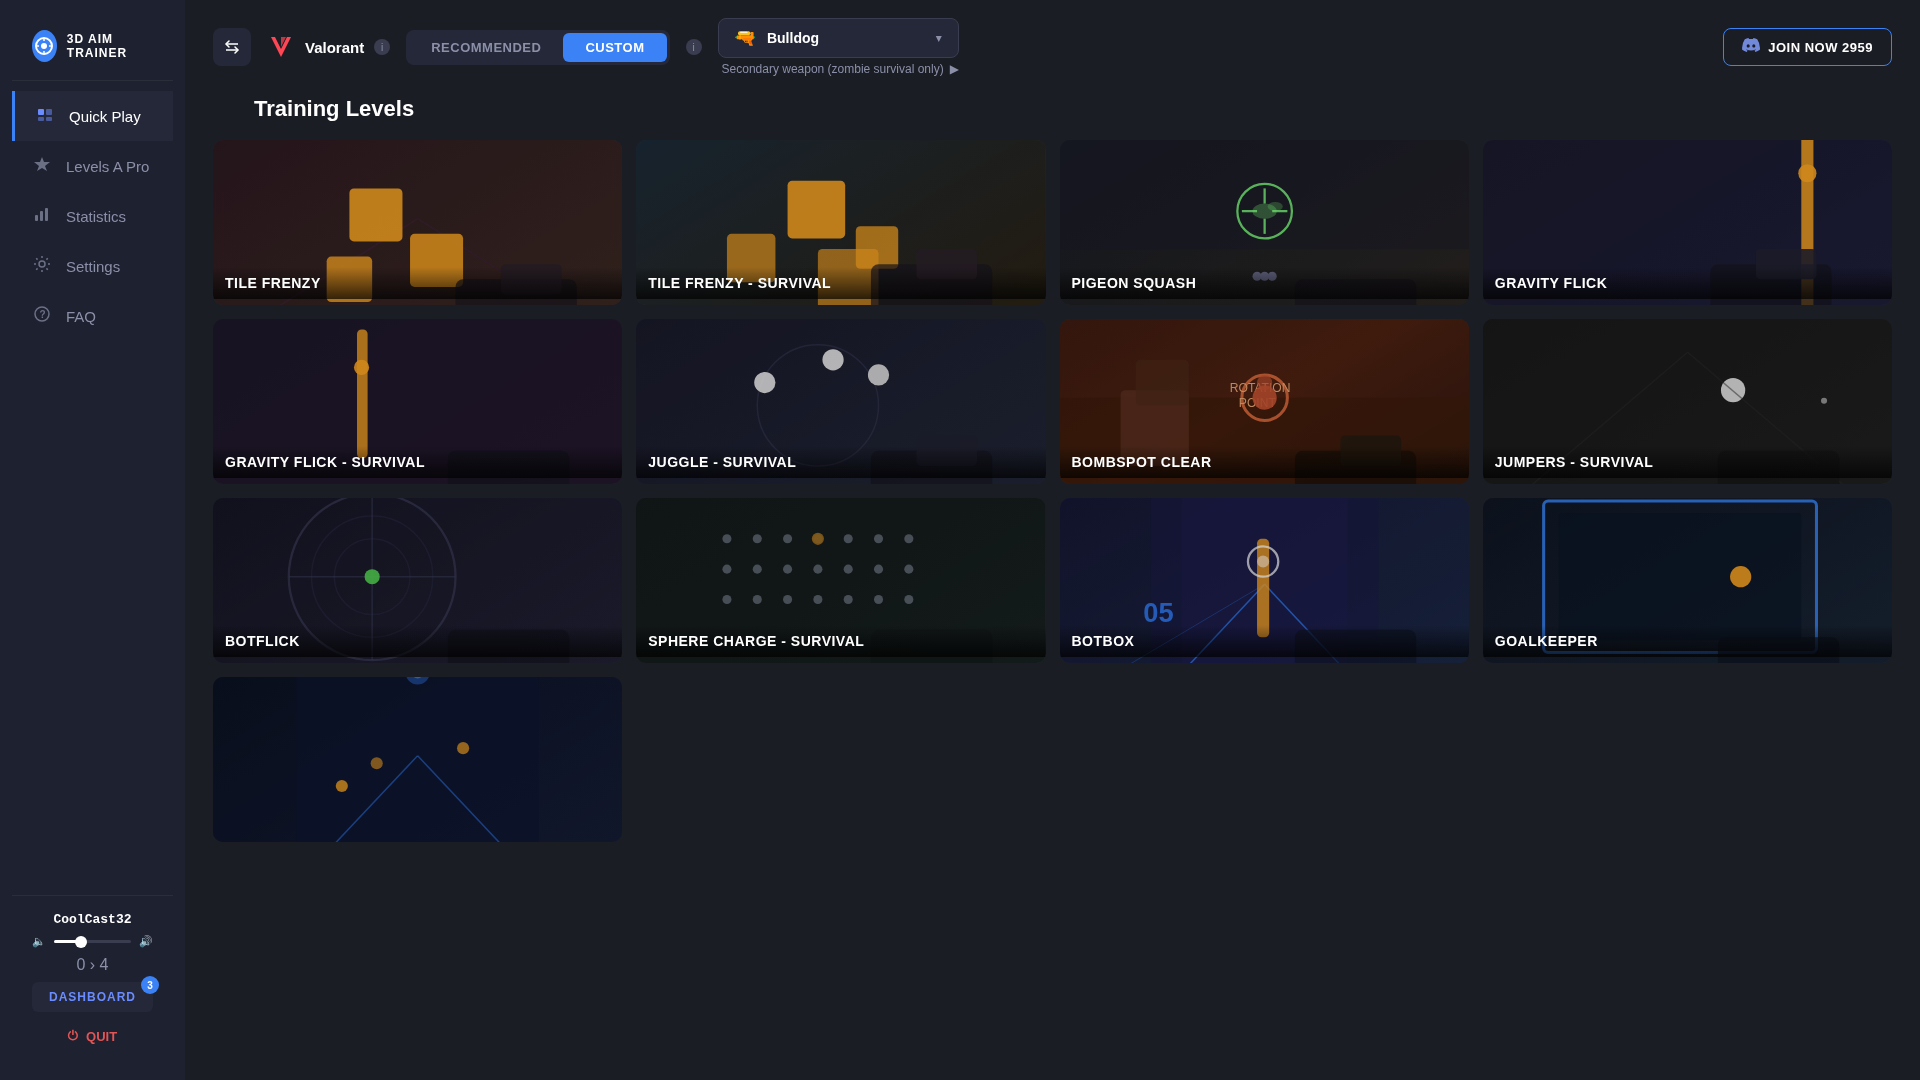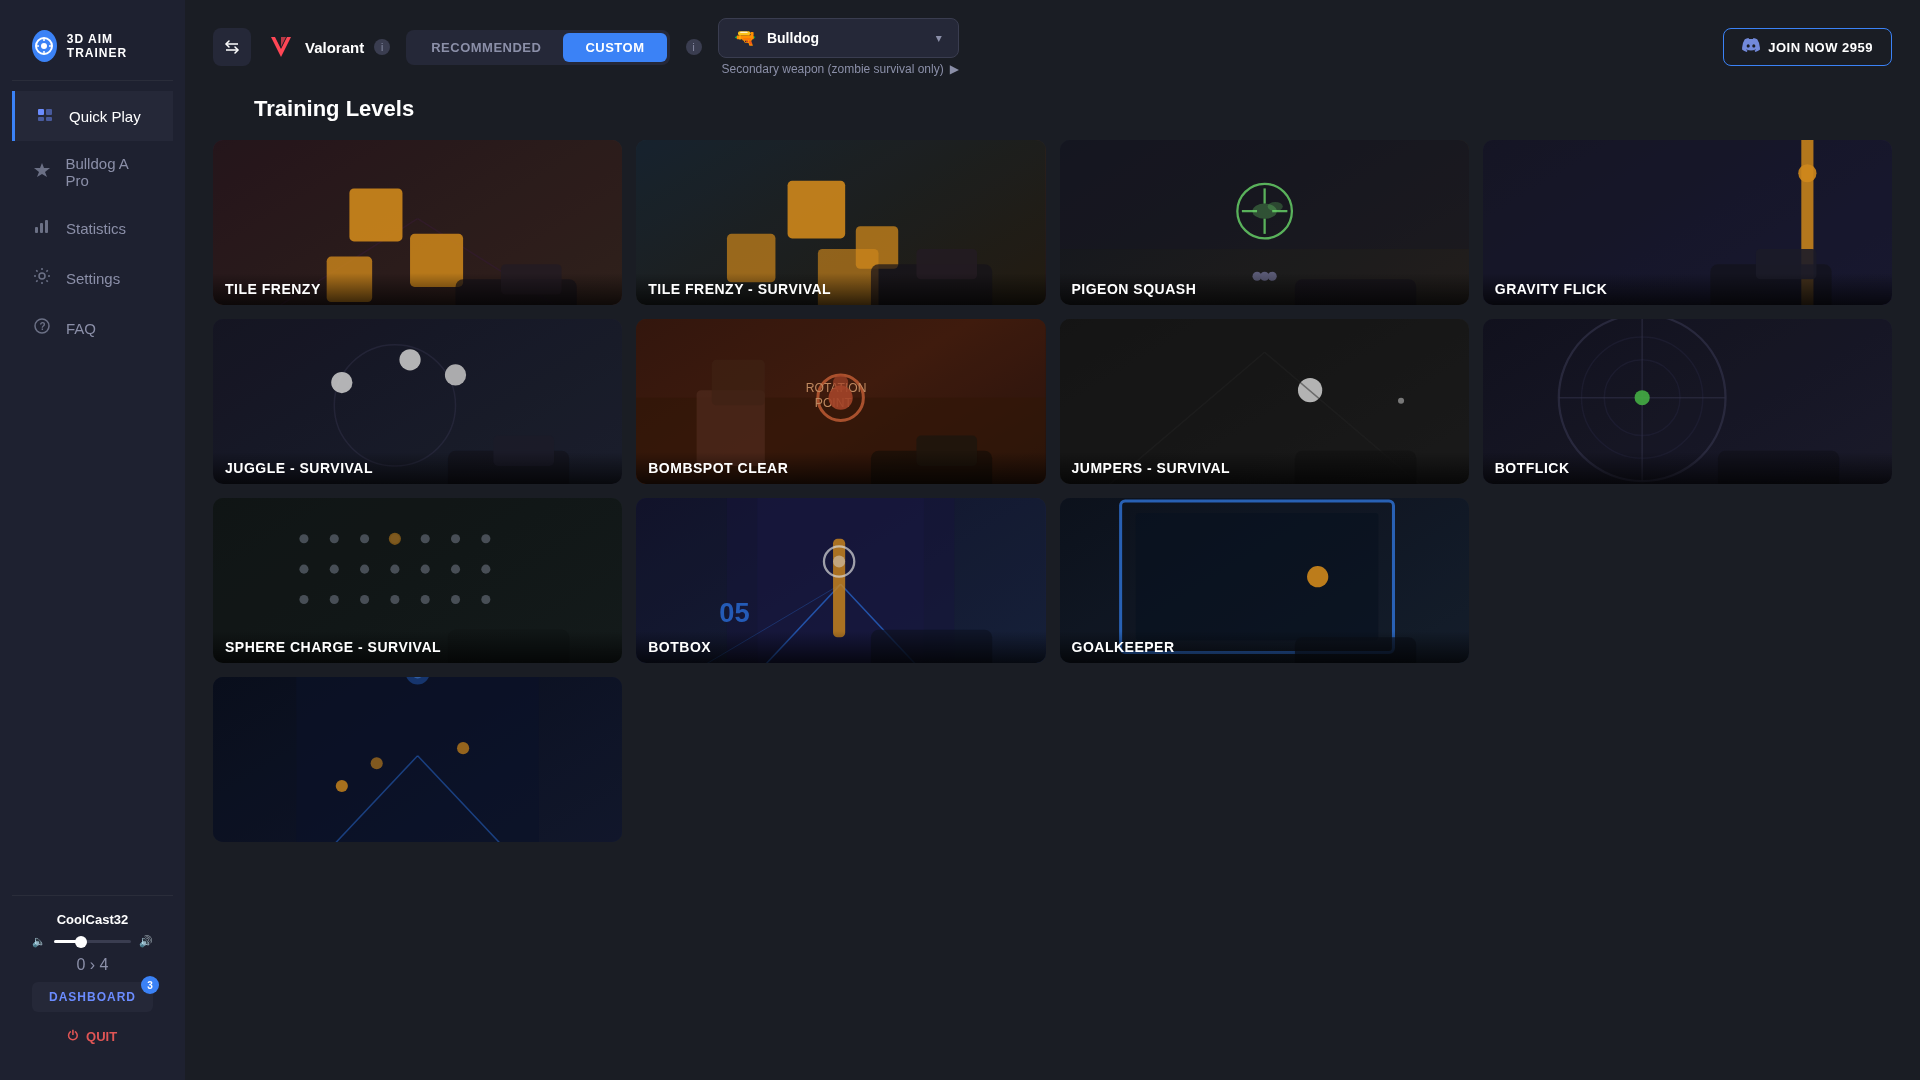--- a/index.html
+++ b/index.html
@@ -80,20 +80,21 @@
     .user-section {
       display: flex;
       flex-direction: column;
       align-items: center;
       gap: 8px;
     }
     .username {
       font-size: 13px;
       font-weight: 600;
       color: #fff;
+      font-family: Liberation Mono, monospace;
     }
     .volume-control {
       display: flex;
       align-items: center;
       gap: 8px;
       width: 100%;
     }
     .volume-track {
       flex: 1;
       height: 3px;
@@ -302,21 +303,21 @@
     .card {
       position: relative;
       border-radius: 10px;
       overflow: hidden;
       cursor: pointer;
       height: 165px;
       background: #252838;
     }
     .card-label {
       position: absolute;
-      bottom: 0;
+      bottom: 6px;
       left: 0;
       right: 0;
       padding: 8px 12px;
       font-size: 14px;
       font-weight: 700;
       color: #fff;
       background: linear-gradient(transparent, rgba(0,0,0,0.7));
       letter-spacing: 0.5px;
     }
     .card-overlay {
@@ -383,21 +384,21 @@
         </svg>
       </span>
       <span>Quick Play</span>
     </div>
     <div class="nav-item">
       <span class="nav-icon">
         <svg width="18" height="18" viewBox="0 0 18 18" fill="none">
           <polygon points="9,2 11,7 17,7 12,11 14,16 9,13 4,16 6,11 1,7 7,7" fill="#6b7085" stroke="none"></polygon>
         </svg>
       </span>
-      <span>Bulldog A Pro</span>
+      <span>Levels A Pro</span>
     </div>
     <div class="nav-item">
       <span class="nav-icon">
         <svg width="18" height="18" viewBox="0 0 18 18" fill="none">
           <rect x="2" y="10" width="3" height="6" rx="1" fill="#6b7085"></rect>
           <rect x="7" y="6" width="3" height="10" rx="1" fill="#6b7085"></rect>
           <rect x="12" y="3" width="3" height="13" rx="1" fill="#6b7085"></rect>
         </svg>
       </span>
       <span>Statistics</span>
@@ -594,20 +595,38 @@
         <rect x="210" y="20" width="8" height="120" rx="3" fill="#f4a020" opacity="0.85"></rect>
 
         <circle cx="214" cy="50" r="6" fill="#f4a020" opacity="0.9"></circle>
         <rect x="150" y="110" width="80" height="55" rx="5" fill="#151520" opacity="0.7"></rect>
         <rect x="180" y="100" width="40" height="20" rx="3" fill="#202030" opacity="0.9"></rect>
       </svg>
       <div class="card-overlay"></div>
       <div class="card-label">GRAVITY FLICK</div>
     </div>
 
+    <div class="card card-gravity-surv">
+      <svg width="100%" height="100%" viewBox="0 0 270 165" preserveAspectRatio="xMidYMid slice">
+        <defs>
+          <linearGradient id="gfsGrad" x1="0%" y1="0%" x2="100%" y2="100%">
+            <stop offset="0%" style="stop-color:#1e1a2a"></stop>
+            <stop offset="100%" style="stop-color:#2a1a30"></stop>
+          </linearGradient>
+        </defs>
+        <rect width="270" height="165" fill="url(#gfsGrad)"></rect>
+        <rect x="0" y="0" width="270" height="165" fill="#1a1528" opacity="0.4"></rect>
+
+        <rect x="95" y="35" width="7" height="85" rx="3" fill="#f4a020" opacity="0.8"></rect>
+        <circle cx="98" cy="60" r="5" fill="#f4a020" opacity="0.9"></circle>
+        <rect x="155" y="115" width="80" height="50" rx="5" fill="#151520" opacity="0.7"></rect>
+      </svg>
+      <div class="card-overlay"></div>
+      <div class="card-label">GRAVITY FLICK - SURVIVAL</div>
+    </div>
 
     <div class="card card-juggle">
       <svg width="100%" height="100%" viewBox="0 0 270 165" preserveAspectRatio="xMidYMid slice">
         <defs>
           <linearGradient id="jgGrad" x1="0%" y1="0%" x2="100%" y2="100%">
             <stop offset="0%" style="stop-color:#181828"></stop>
             <stop offset="100%" style="stop-color:#202535"></stop>
           </linearGradient>
         </defs>
         <rect width="270" height="165" fill="url(#jgGrad)"></rect>

